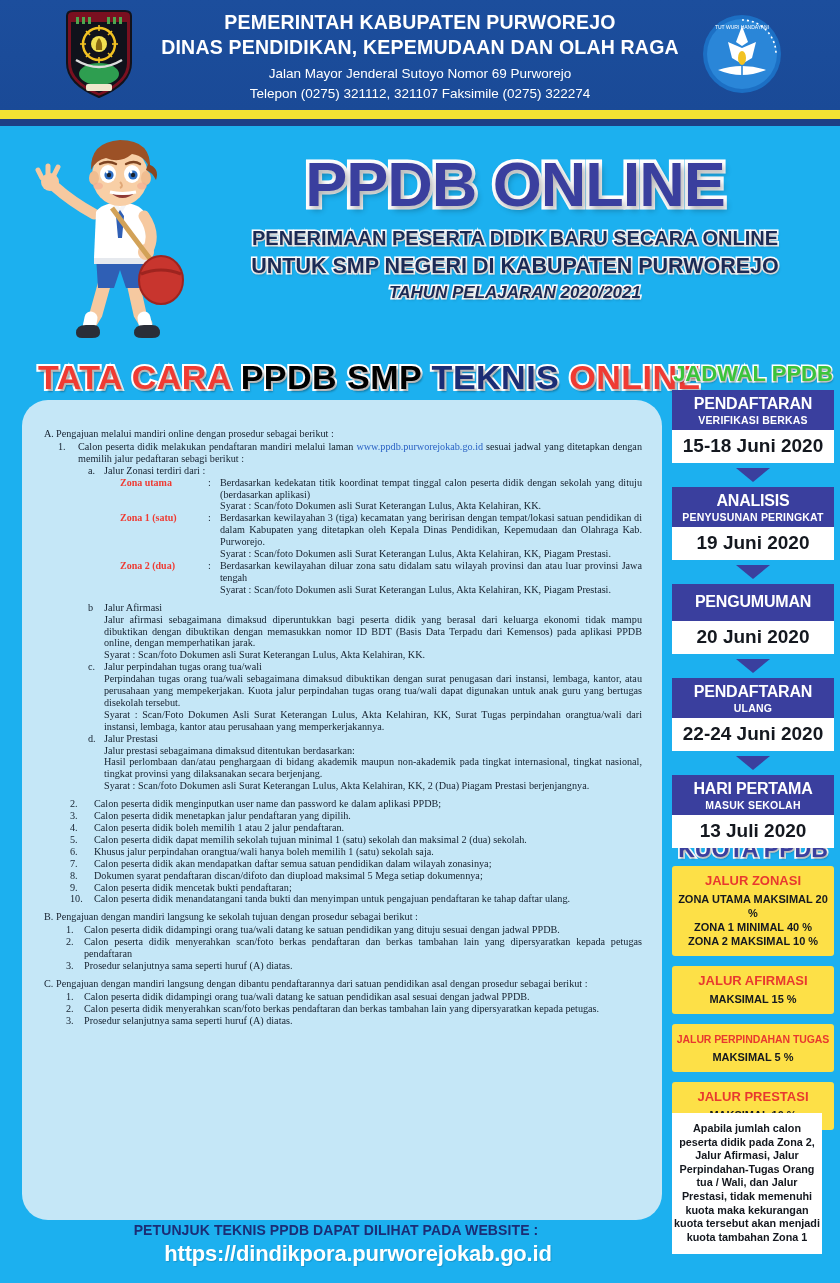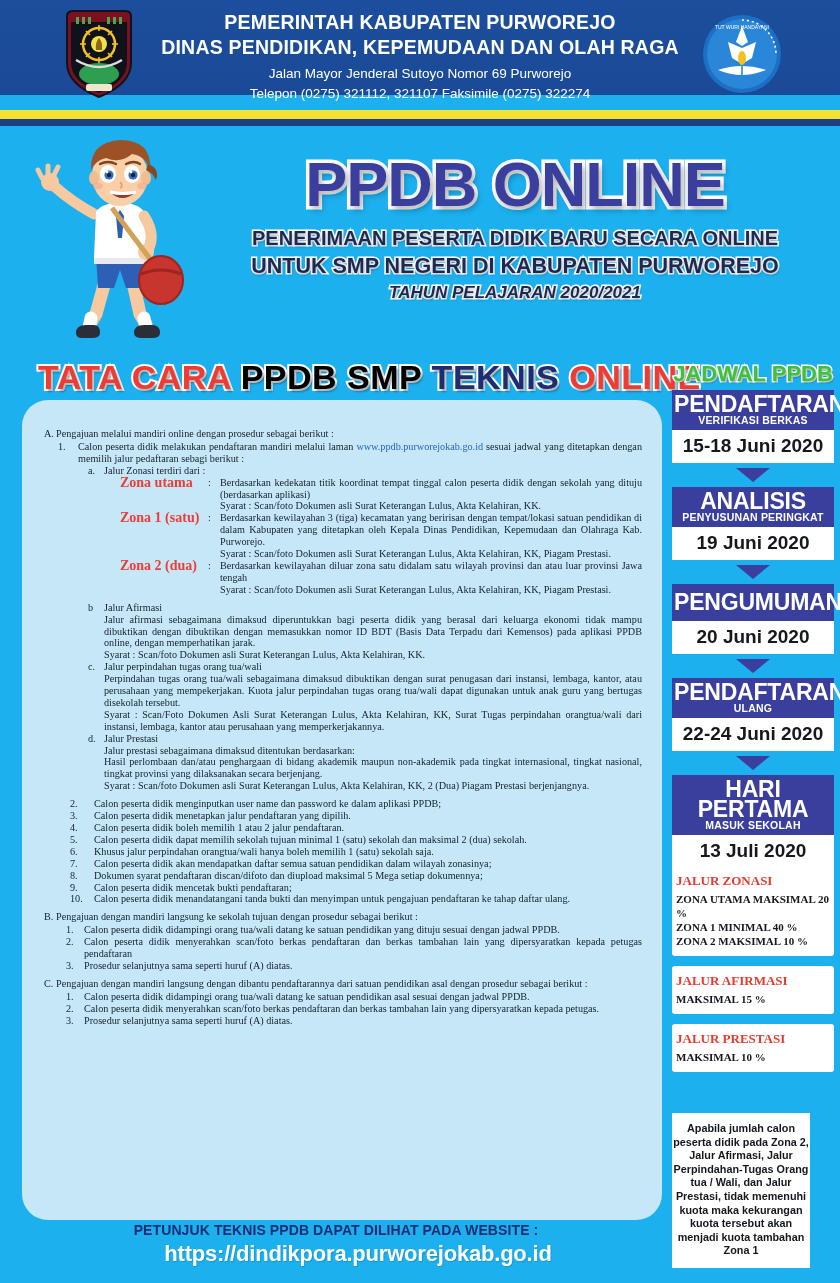--- a/index.html
+++ b/index.html
@@ -9,21 +9,21 @@
   .poster {
     position:relative;
     width:840px; height:1283px;
     background:#1cb0ef;
     overflow:hidden;
   }
 
   
   .header {
     position:relative;
-    height:95px;
+    height:110px;
     background:#1d4f9e;
     background:linear-gradient(180deg,#1c4e9d 0%,#1a4a97 100%);
   }
   .hdr-text {
     position:absolute; left:160px; right:160px; top:10px;
     text-align:center; color:#fff;
   }
   .hdr-l1, .hdr-l2 {
     font-weight:bold; font-size:19.5px; letter-spacing:.2px;
     line-height:25px; white-space:nowrap;
@@ -113,21 +113,21 @@
     line-height:11.9px;
   }
   .sec-head { margin-bottom:1px; }
   .row { display:flex; }
   .row .num { flex:0 0 auto; text-align:left; }
   .row .body { flex:1 1 auto; text-align:justify; }
 
   .lvl1 { padding-left:14px; }
   .lvl1 .num { width:20px; }
   .zona-row { display:flex; padding-left:76px; }
-  .zona-row .zname { flex:0 0 88px; color:#ef3b33; font-weight:bold; font-size:14px; }
+  .zona-row .zname { flex:0 0 88px; color:#ef3b33; font-weight:bold; font-size:10px; }
   .zona-row .colon { flex:0 0 12px; }
   .zona-row .ztext { flex:1 1 auto; text-align:justify; }
   .ztext .just { text-align:justify; }
   .ztext .nojust { text-align:left; }
   .link { color:#2a62c4;margin-top:24px; }
   .jalur-blk { padding-left:60px; }
   .jalur-blk p { text-align:justify; }
   .jalur-hd { display:flex; padding-left:44px; }
   .jalur-hd .num { width:16px; }
   .spacer6 { height:6px; }
@@ -140,49 +140,49 @@
   .bclist { padding-left:22px; }
   .bclist .num { width:18px; }
 
   
   .sched { position:absolute; left:672px; top:390px; width:162px; }
   .sched-item { margin-bottom:0px; }
   .sched-head {
     background:#3a3f9e; color:#fff; text-align:center;
     padding:4px 2px 4px;
   }
-  .sched-head .h1 { font-size:23px; font-weight:bold; letter-spacing:-.2px; line-height:20px; }
+  .sched-head .h1 { font-size:16px; font-weight:bold; letter-spacing:-.2px; line-height:20px; }
   .sched-head .h2 { font-size:10.5px; font-weight:bold; letter-spacing:.2px; line-height:12px; }
   .sched-date {
     background:#fff; color:#14181f; text-align:center;
     font-size:19px; font-weight:bold; padding:5px 2px 6px;
     line-height:22px;
   }
   .arrow {
     width:0; height:0; margin:0 auto;
     border-left:17px solid transparent;
     border-right:17px solid transparent;
     border-top:14px solid #3a3f9e;
   }
   .arrow-gap { height:5px; }
 
   .kuota { position:absolute; left:672px; top:866px; width:162px; }
   .kuota-box {
-    background:#ffffff; border-radius:3px; text-align:left;
-    padding:7px 4px 8px; margin-bottom:10px;font-family:Liberation Serif, serif;
+    background:#fde047; border-radius:3px; text-align:center;
+    padding:7px 4px 8px; margin-bottom:10px;
   }
   .kuota-box .kt {
     color:#e8392f; font-weight:bold; font-size:13px; line-height:16px;
     margin-bottom:3px;
   }
   .kuota-box .kt.small { font-size:10.5px; letter-spacing:-.1px; }
   .kuota-box .kl { font-size:11px; font-weight:bold; color:#14181f; line-height:14px; }
 
   .note-box {
-    position:absolute; left:672px; top:1113px; width:138px;
+    position:absolute; left:672px; top:1113px; width:150px;
     background:#fff; text-align:center;
     padding:9px 1px 10px;
     font-size:10.8px; font-weight:bold; color:#14181f;
     line-height:13.6px;
   }
 
   
   .footer {
     position:absolute; left:0; top:1222px; width:672px; text-align:center;
   }
@@ -539,20 +539,24 @@
       <div class="kl">ZONA UTAMA MAKSIMAL 20 %</div>
       <div class="kl">ZONA 1 MINIMAL 40 %</div>
       <div class="kl">ZONA 2 MAKSIMAL 10 %</div>
     </div>
 
     <div class="kuota-box">
       <div class="kt">JALUR AFIRMASI</div>
       <div class="kl">MAKSIMAL 15 %</div>
     </div>
 
+    <div class="kuota-box">
+      <div class="kt small">JALUR PERPINDAHAN TUGAS</div>
+      <div class="kl">MAKSIMAL 5 %</div>
+    </div>
 
     <div class="kuota-box">
       <div class="kt">JALUR PRESTASI</div>
       <div class="kl">MAKSIMAL 10 %</div>
     </div>
   </div>
 
   <div class="note-box">Apabila jumlah calon peserta didik pada Zona 2, Jalur Afirmasi, Jalur Perpindahan-Tugas Orang tua / Wali, dan Jalur Prestasi, tidak memenuhi kuota maka kekurangan kuota tersebut akan menjadi kuota tambahan Zona 1</div>
 
   <div class="footer">

